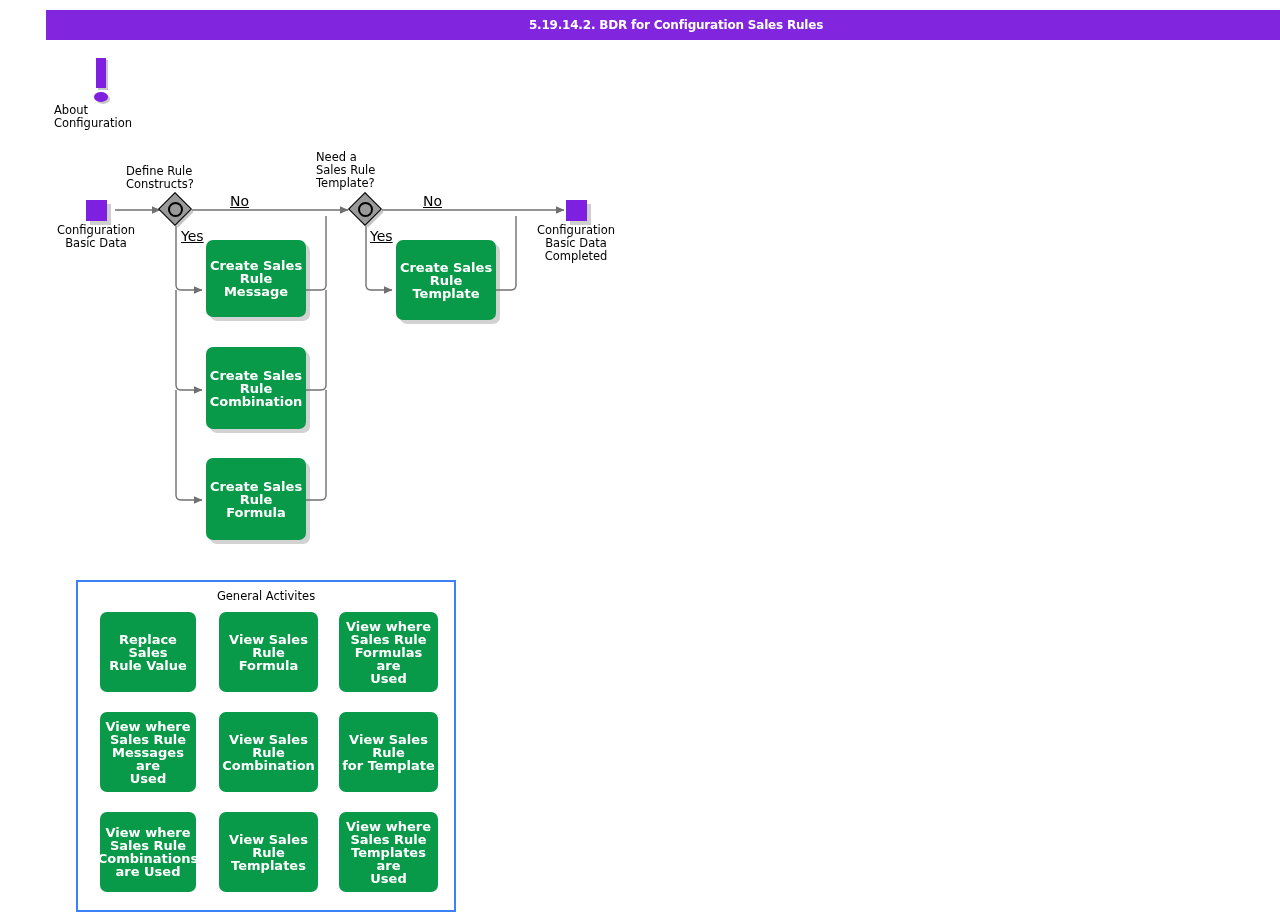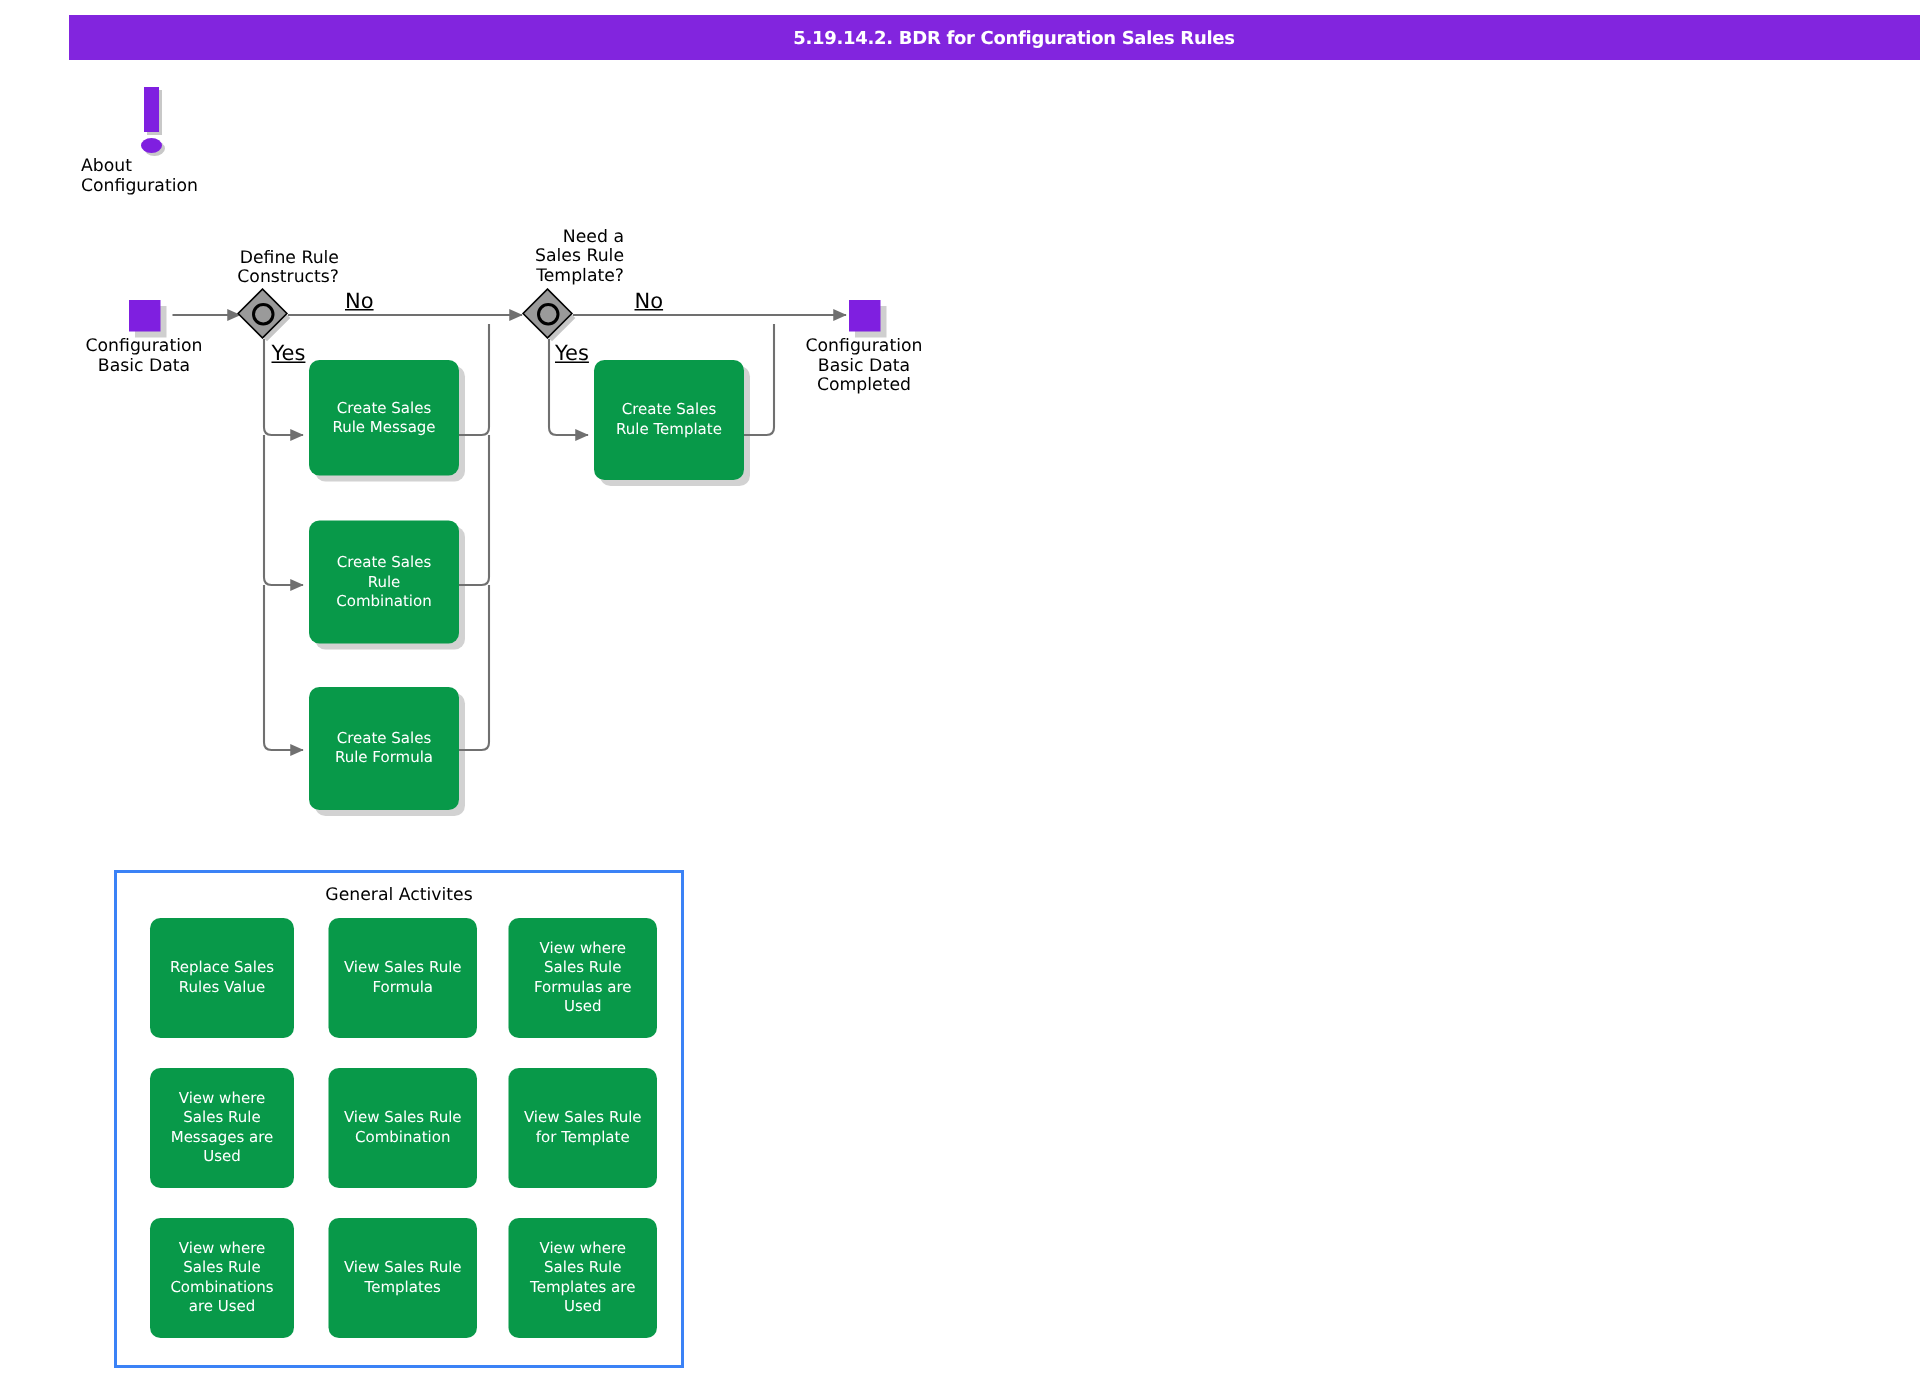--- a/index.html
+++ b/index.html
@@ -68,32 +68,32 @@
   .gw .shadow{
     position:absolute;left:7px;top:7px;width:22px;height:22px;
     background:#c6c6c6;transform:rotate(45deg);z-index:-1;
   }
   .gw .ring{
     position:absolute;left:8px;top:8px;width:11px;height:11px;
     border:2.5px solid #000000;border-radius:50%;
     background:#9a9a9a;
   }
   .gwlabel{
-    position:absolute;font-size:11.5px;color:#000;text-align:right;
+    position:absolute;font-size:11.5px;color:#000;text-align:left;
     line-height:13px;white-space:pre-line;
   }
   .edgelabel{
     position:absolute;font-size:14px;color:#000;white-space:nowrap;text-decoration:underline;
   }
 
   .task{
     position:absolute;background:#089949;border-radius:7px;
-    color:#ffffff;font-size:10px;line-height:13px;text-align:center;
+    color:#ffffff;font-size:13px;line-height:13px;text-align:center;
     display:flex;align-items:center;justify-content:center;
-    white-space:pre-line;box-sizing:border-box;padding:2px;
+    white-space:pre-line;box-sizing:border-box;padding:2px;font-weight:bold;
   }
   .task::after{
     content:"";position:absolute;left:4px;top:4px;right:-4px;bottom:-4px;
     background:#d2d2d2;border-radius:7px;z-index:-1;
   }
 
   
   .panel{
     position:absolute;border:2px solid #3b82f6;background:#ffffff;
     box-sizing:border-box;
@@ -199,21 +199,21 @@
   <div class="evt" style="left:530px;top:200px;"></div>
   <div class="evtlabel" style="left:485px;top:224px;width:110px;">Configuration
 Basic Data
 Completed</div>
 
   <div class="panel" style="left:40px;top:580px;width:380px;height:332px;">
     <div class="paneltitle" style="top:7px;">General Activites</div>
 
     <div class="task" style="left:22px;top:30px;width:96px;height:80px;">
       <span>Replace Sales
-Rules Value</span>
+Rule Value</span>
     </div>
     <div class="task" style="left:141px;top:30px;width:99px;height:80px;">
       <span>View Sales Rule
 Formula</span>
     </div>
     <div class="task" style="left:261px;top:30px;width:99px;height:80px;">
       <span>View where
 Sales Rule
 Formulas are
 Used</span>

